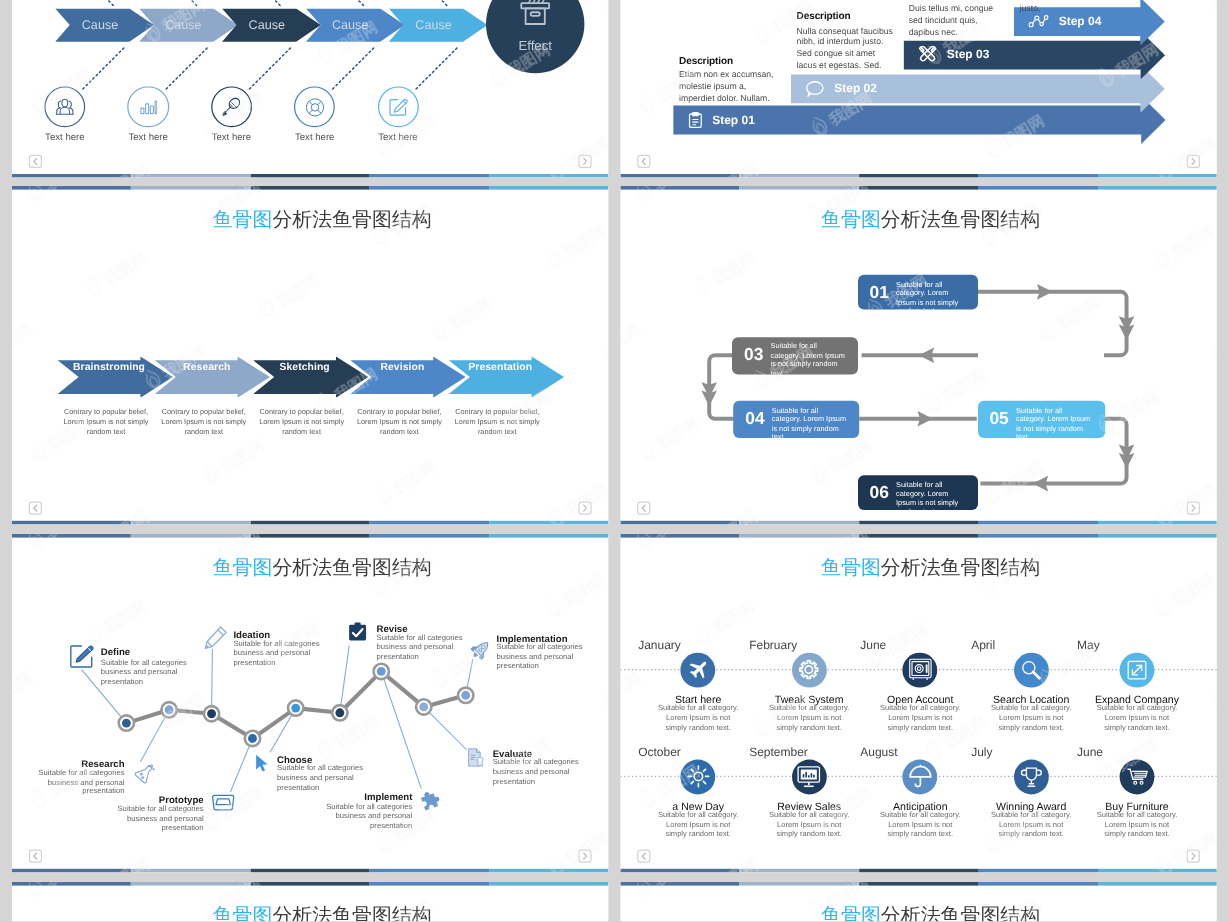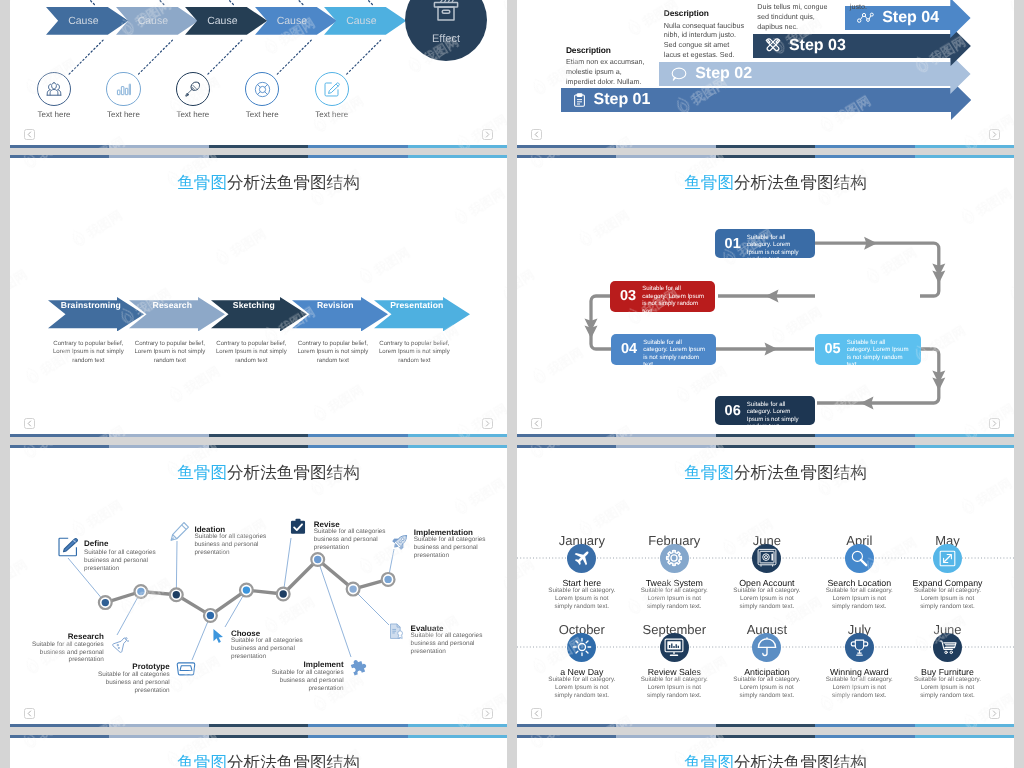--- a/index.html
+++ b/index.html
@@ -36,21 +36,21 @@
   .chevlab{position:absolute;color:#d0d8e2;font-size:10.5px;
         display:flex;align-items:center;justify-content:center;}
   .effcirc{position:absolute;border-radius:50%;display:flex;flex-direction:column;
            align-items:center;justify-content:center;color:#c2cad5;font-size:11px;}
   .mkcirc{position:absolute;border-radius:50%;border:1.7px solid;box-sizing:border-box;
           display:flex;align-items:center;justify-content:center;background:#fff}
   .mkcirc>span{position:static}
   .mklab{position:absolute;font-size:8px;color:#555;text-align:center;width:80px}
 
   
-  .steplab{font-size:16px;font-weight:bold;color:#fff}
+  .steplab{font-size:10px;font-weight:bold;color:#fff}
   .stepdesc{position:absolute;font-size:7.2px;color:#4a4a4a;line-height:9.7px;}
   .stepdesc b{font-size:8.4px;color:#111;display:block;margin-bottom:1.5px;letter-spacing:-.1px}
 
   
   .parrow{position:absolute;color:#fff;font-size:8.6px;font-weight:bold;
           display:flex;align-items:flex-start;justify-content:center;letter-spacing:.1px;
           white-space:nowrap;font-family:"Liberation Sans",sans-serif;}
   .pdesc{position:absolute;font-size:6.1px;color:#5a5a5a;text-align:center;line-height:8.4px;}
 
   
@@ -59,21 +59,21 @@
   .sbox .t{font-size:6.1px;line-height:7.5px;padding:4.5px 0 0 0;}
 
   
   .zlab{position:absolute;font-size:8px;font-weight:bold;color:#1a1a1a;}
   .zdesc{position:absolute;font-size:6.4px;color:#646464;line-height:7.9px;}
 
   
   .mcirc{position:absolute;width:29px;height:29px;border-radius:50%;
          display:flex;align-items:center;justify-content:center;}
   .mcirc>span{position:static}
-  .mmon{position:absolute;font-size:13px;color:#444;text-align:center;}
+  .mmon{position:absolute;font-size:10px;color:#444;text-align:left;}
   .mtit{position:absolute;font-size:8.8px;font-weight:normal;color:#101010;text-align:center;}
   .mdesc{position:absolute;font-size:6.3px;color:#6b6b6b;text-align:center;line-height:7.9px;}
 
   
   .wmark{position:absolute;left:0;top:0;width:497px;height:282px;pointer-events:none;
          z-index:5;opacity:.32;}
 
 </style>
 </head>
 <body>
@@ -460,21 +460,21 @@
           <path d="M247.5 187.5 L260.5 194 L247.5 200.5 L249.7 194 Z"></path>
           <path d="M415.3 215.5 L421.8 228.5 L428.3 215.5 L421.8 217.7 Z"></path>
           <path d="M415.3 222.5 L421.8 235.5 L428.3 222.5 L421.8 224.7 Z"></path>
           <path d="M356.5 241.5 L343.5 248 L356.5 254.5 L354.3 248 Z"></path>
         </g>
       </svg>
       <div class="sbox" style="left:197.6px;top:74px;width:100px;height:29px;background:#3a6ca6">
         <div class="n">01</div>
         <div class="t" style="width:57px">Suitable for all category. Lorem Ipsum is not simply random text</div>
       </div>
-      <div class="sbox" style="left:93px;top:125.5px;width:105px;height:31px;background:#b91c1c">
+      <div class="sbox" style="left:93px;top:125.5px;width:105px;height:31px;background:#737373">
         <div class="n">03</div>
         <div class="t" style="width:63px">Suitable for all category. Lorem Ipsum is not simply random text</div>
       </div>
       <div class="sbox" style="left:94px;top:179px;width:105px;height:31px;background:#4d87c8">
         <div class="n">04</div>
         <div class="t" style="width:63px">Suitable for all category. Lorem Ipsum is not simply random text</div>
       </div>
       <div class="sbox" style="left:297.5px;top:179px;width:106px;height:31px;background:#5cc0ef">
         <div class="n">05</div>
         <div class="t" style="width:63px">Suitable for all category. Lorem Ipsum is not simply random text</div>

